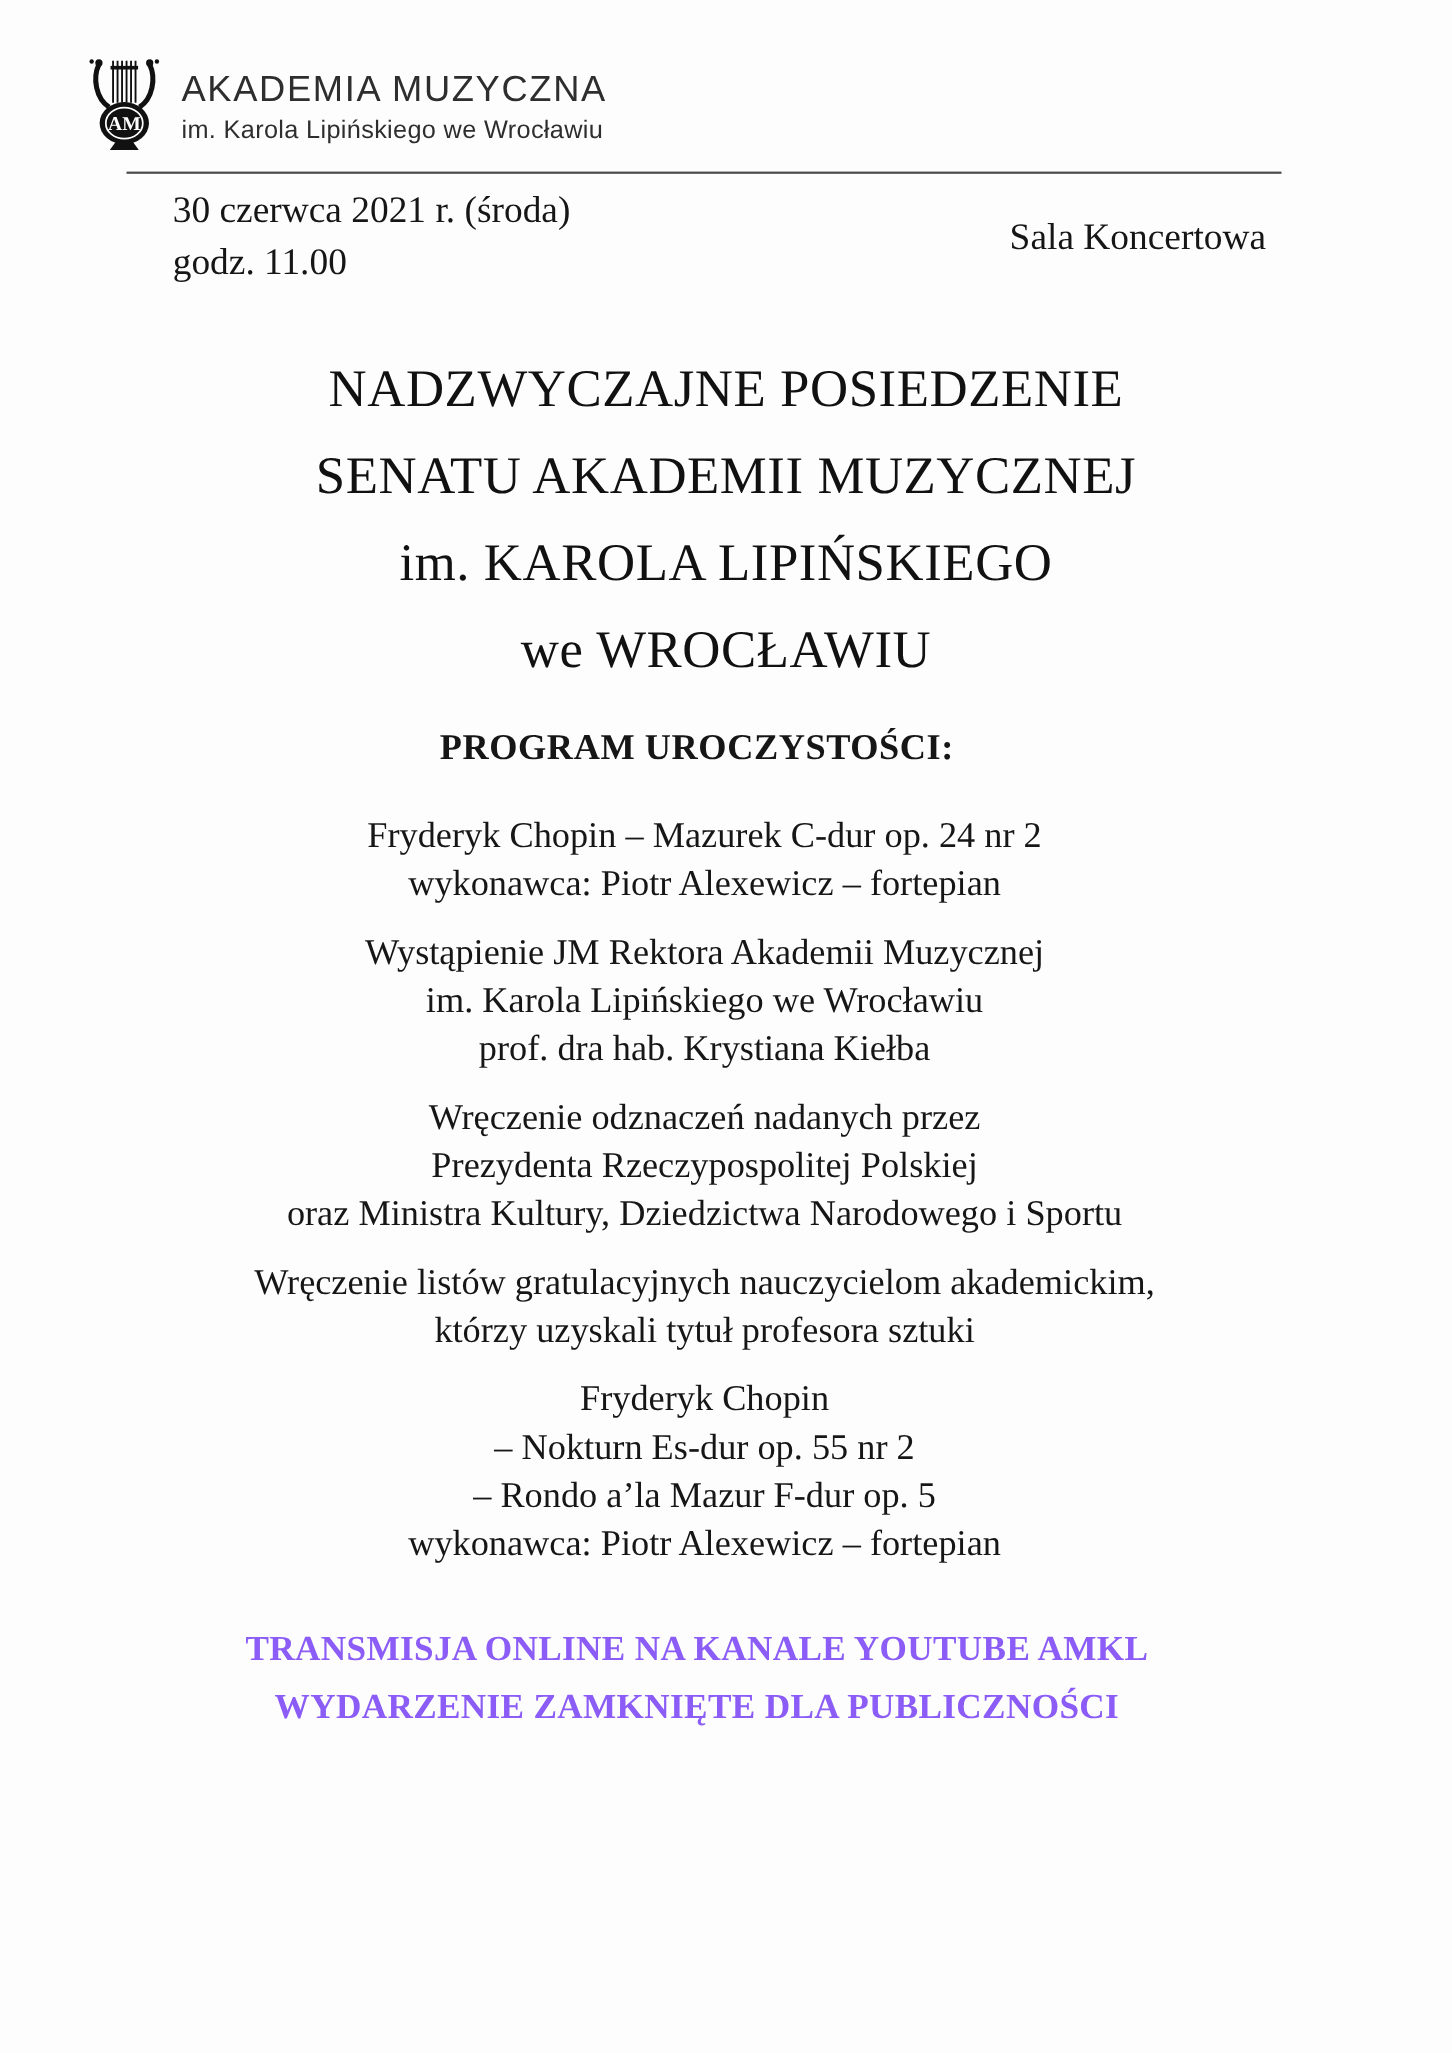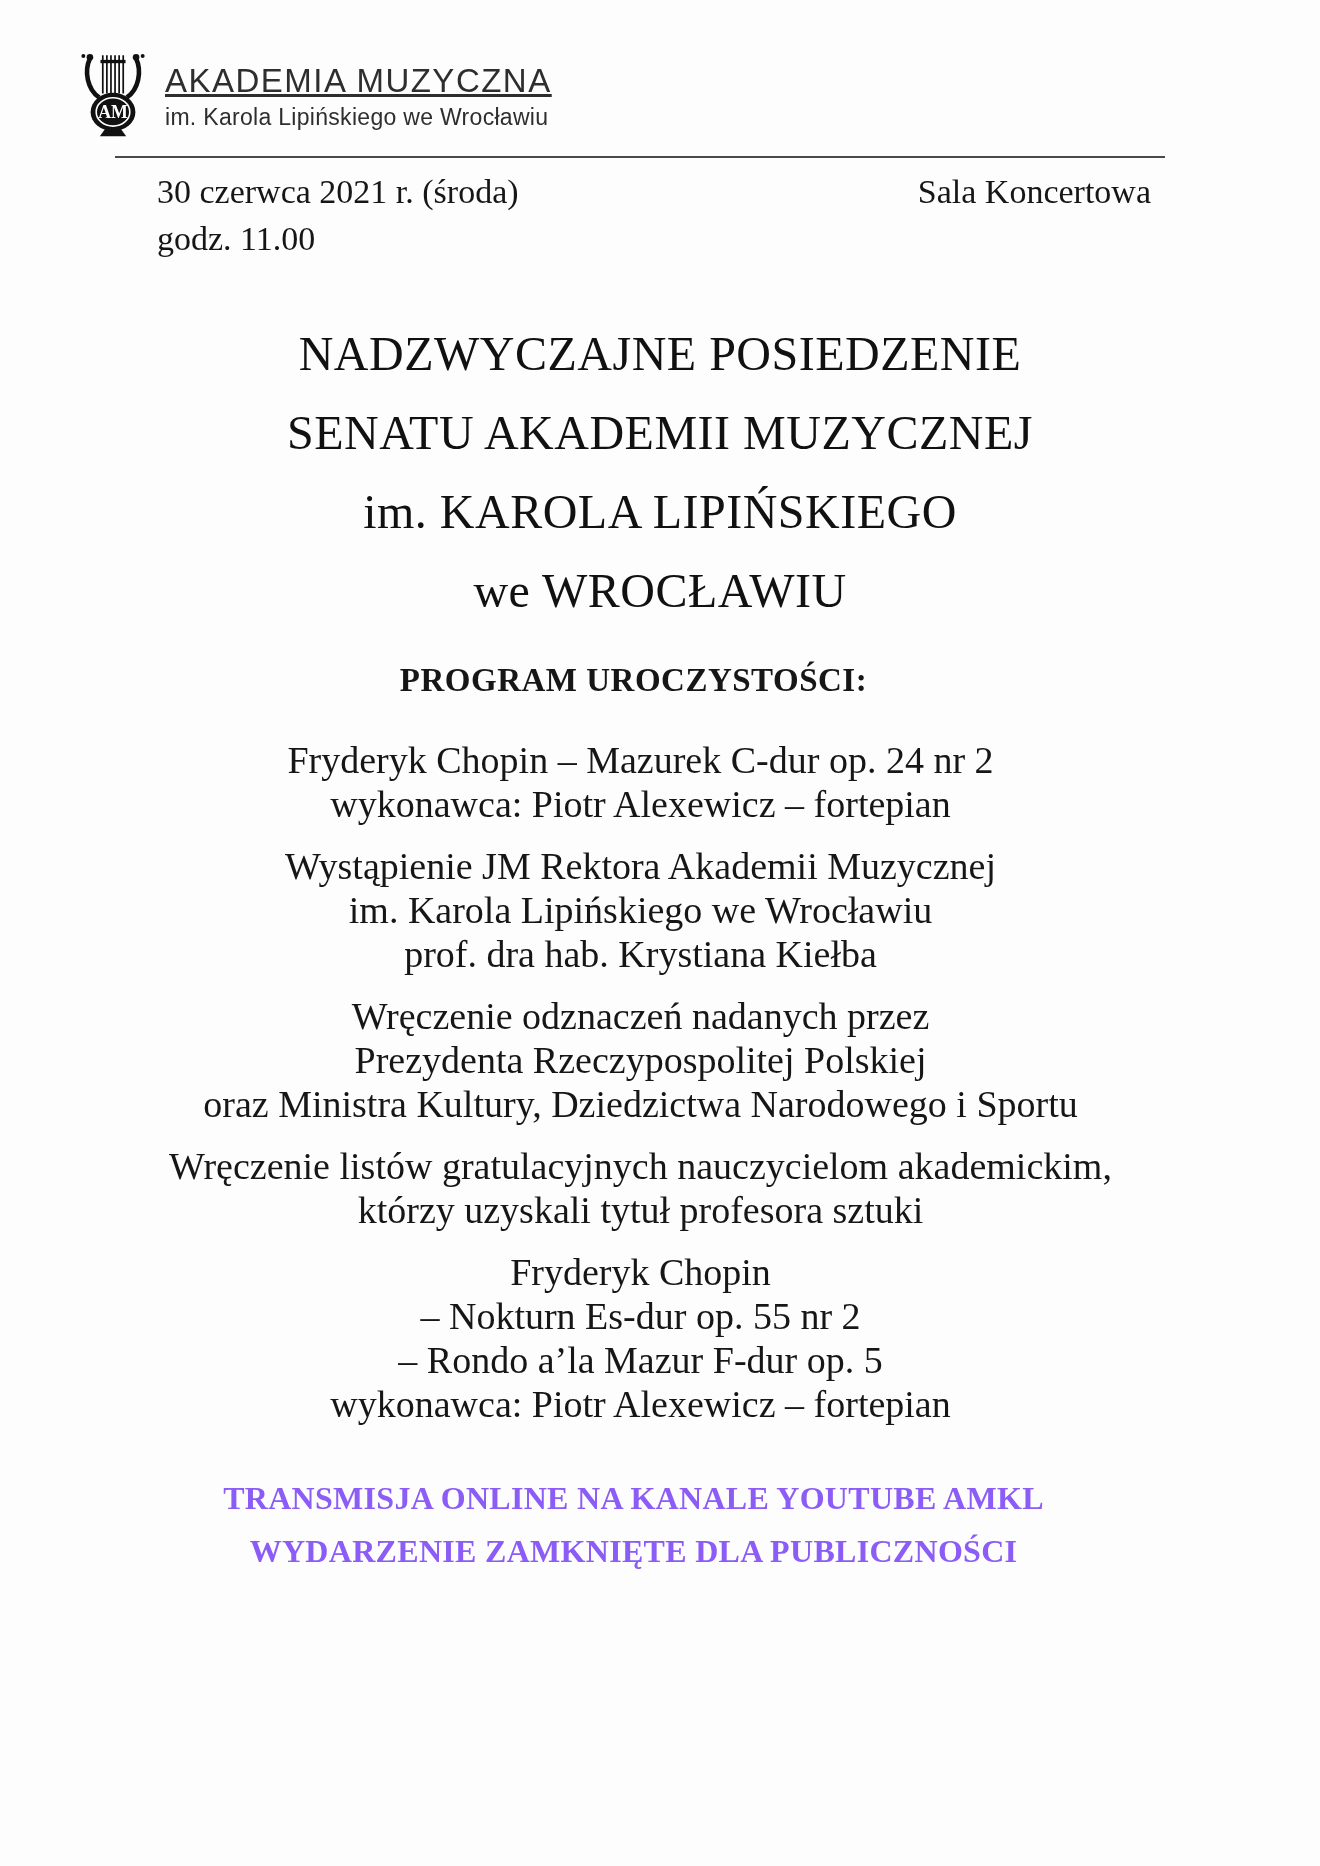--- a/index.html
+++ b/index.html
@@ -17,51 +17,51 @@
   .header-row {
     display:flex; align-items:flex-start;
     padding:50px 0 0 80px; gap:19px; height:140px;
   }
   .logo-box { width:66px; height:87px; flex:0 0 auto; }
   .header-text {
     padding-top:12px;
     font-family:"Liberation Sans","DejaVu Sans",sans-serif;
     color:#2e2e2e;
   }
-  .org-name   { font-size:33px; letter-spacing:1.5px; line-height:38px;text-decoration:underline; }
+  .org-name   { font-size:33px; letter-spacing:1.5px; line-height:38px; }
   .org-subtitle { font-size:23px; letter-spacing:0.3px; margin-top:4px; }
   
   .divider {
     margin:16px 0 0 115px;
     width:1050px; height:0;
     border-top:2px solid #4a4a4a;
   }
   
   .date-row {
-    display:flex; justify-content:space-between; align-items:flex-start;
+    display:flex; justify-content:space-between; align-items:center;
     margin:10px 169px 0 157px;
     font-size:34px; line-height:47px;
   }
   
   .title {
     margin-top:52px;
     text-align:center;
     font-weight:normal;
     font-size:48px; line-height:79px;
     letter-spacing:0.5px;
     color:#111;
   }
   
   .center-col { padding-right:66px; text-align:center;margin-left:13px; }
   .program-heading {
     margin-top:28px;
     font-size:33px; font-weight:bold; line-height:44px;
     letter-spacing:0.5px;
   }
-  .program-item { margin-top:18px; font-size:38px; line-height:44px;padding-left:14px; }
+  .program-item { margin-top:18px; font-size:33px; line-height:44px;padding-left:14px; }
   .program-item.first { margin-top:36px; }
   .footer-note {
     margin-top:46px;
     font-size:32px; font-weight:bold; line-height:53px;
     letter-spacing:0.3px;
     color:#8b5cf6;
   }
 </style>
 </head>
 <body>

